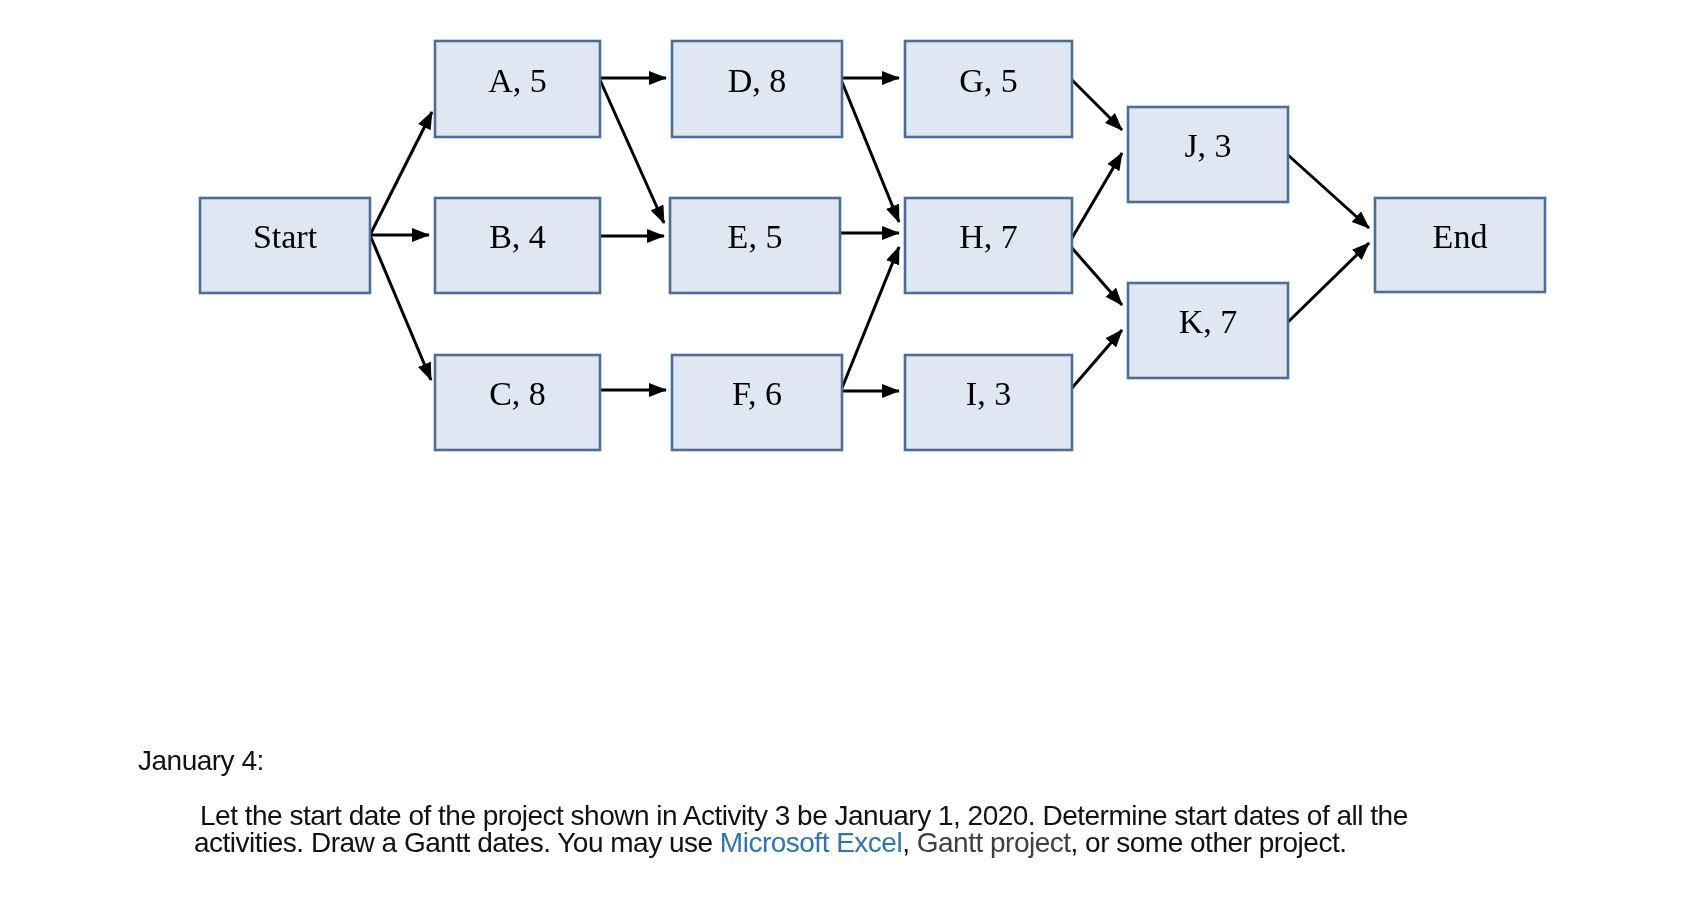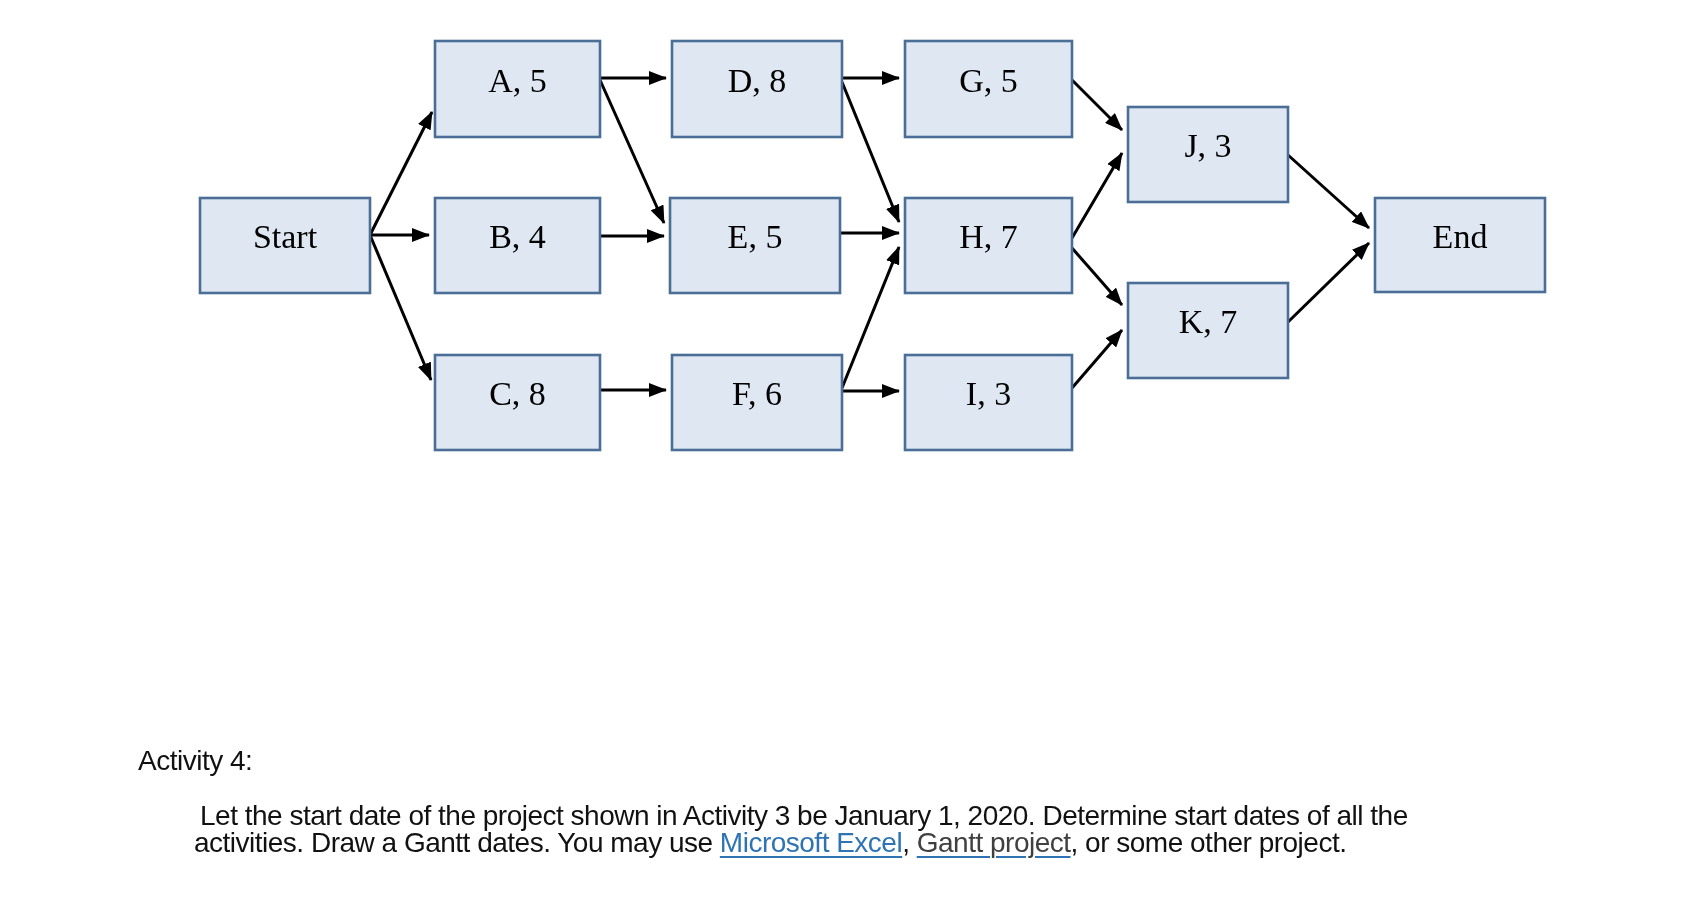--- a/index.html
+++ b/index.html
@@ -24,21 +24,20 @@
     white-space:nowrap;
     font-size:28px;
     letter-spacing:-0.5px;
     color:#111111;
     line-height:34px;
   }
   .cap-heading{left:138px;top:744px;}
   .cap-body1{left:200px;top:785px;margin-top:14px;}
   .cap-body2{left:194px;top:826px;}
   .cap-link{
-    text-decoration:underline;
     text-underline-offset:4px;
     text-decoration-thickness:2px;
     cursor:pointer;
   }
 </style>
 </head>
 <body>
 
 <svg id="diagram-svg" width="1704" height="910" viewBox="0 0 1704 910" xmlns="http://www.w3.org/2000/svg">
   <defs>
@@ -116,16 +115,16 @@
         <text x="1208" y="321.95" text-anchor="middle" dominant-baseline="central" class="node-label" fill="#000000">K, 7</text>
       </g>
       <g>
         <rect x="1375" y="198" width="170" height="94" class="node-rect" fill="#dee7f2" stroke="#4b6e96"></rect>
         <text x="1460" y="236.54" text-anchor="middle" dominant-baseline="central" class="node-label" fill="#000000">End</text>
       </g>
     </g>
 </svg>
 
 <div class="caption">
-  <div class="cap-line cap-heading">Activity 4:</div>
+  <div class="cap-line cap-heading">January 4:</div>
   <div class="cap-line cap-body1">Let the start date of the project shown in Activity 3 be January 1, 2020. Determine start dates of all the</div>
   <div class="cap-line cap-body2"><span>activities. Draw a Gantt dates. You may use </span><span class="cap-link" style="color: rgb(46, 116, 181); text-decoration-color: rgb(46, 116, 181);">Microsoft Excel</span><span>, </span><span class="cap-link" style="color: #404040; text-decoration-color: rgb(46, 116, 181);">Gantt project</span><span>, or some other project.</span></div>
 </div>
 
 </body></html>

